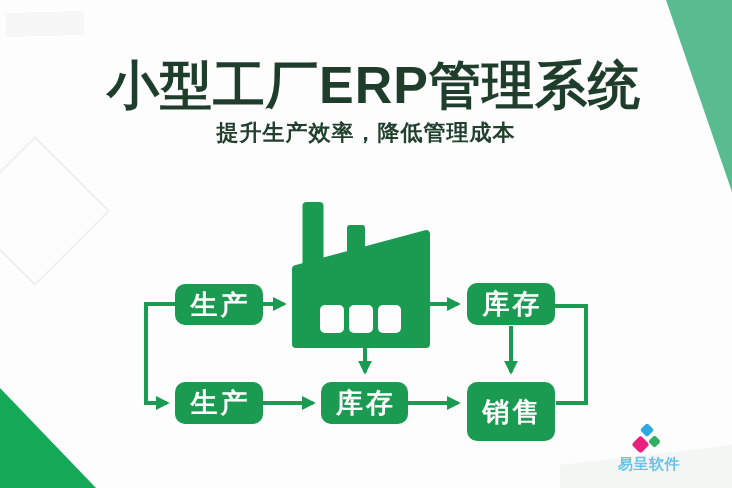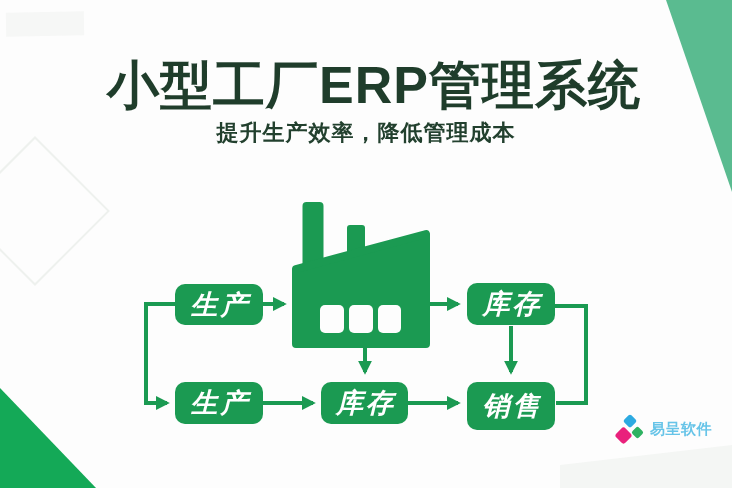--- a/index.html
+++ b/index.html
@@ -24,29 +24,29 @@
   }
   .subtitle{
     position:absolute;left:0;top:114px;width:732px;text-align:center;
     font-size:22px;line-height:38px;font-weight:600;color:#22402e;
     letter-spacing:1px;margin:0;
   }
   .node{
     position:absolute;width:88px;height:42px;background:#1b9a52;
     border-radius:10px;color:#ffffff;font-weight:bold;font-size:27px;
     display:flex;align-items:center;justify-content:center;
-    letter-spacing:3px;text-indent:3px;font-style:italic;
+    letter-spacing:3px;text-indent:3px;
   }
   .node-production-top{left:175px;top:284px;height:41px;}
   .node-inventory-top{left:467px;top:283px;}
   .node-production-bottom{left:175px;top:382px;}
   .node-inventory-bottom{left:321px;top:382px;width:87px;}
-  .node-sales-bottom{left:467px;top:382px;height:48px;}
+  .node-sales-bottom{left:467px;top:382px;height:59px;}
   .logo{
-    position:absolute;left:614px;top:412px;display:flex;align-items:center;
+    position:absolute;left:614px;top:421px;display:flex;align-items:center;flex-direction:column;
   }
   .logo-icon{position:relative;width:32px;height:34px;}
   .logo-diamond{position:absolute;display:block;}
   .logo-diamond.magenta{left:3px;top:17px;width:13px;height:13px;border-radius:3px;background:#e9217c;transform:rotate(45deg);}
   .logo-diamond.blue{left:11px;top:4px;width:10px;height:10px;border-radius:2px;background:#2daae1;transform:rotate(45deg);}
   .logo-diamond.green{left:19px;top:16px;width:9px;height:9px;border-radius:2px;background:#2eb261;transform:rotate(45deg);}
   .logo-text{
     margin-left:4px;font-size:15px;font-weight:bold;color:#67c4e8;
     letter-spacing:0.5px;white-space:nowrap;
   }

